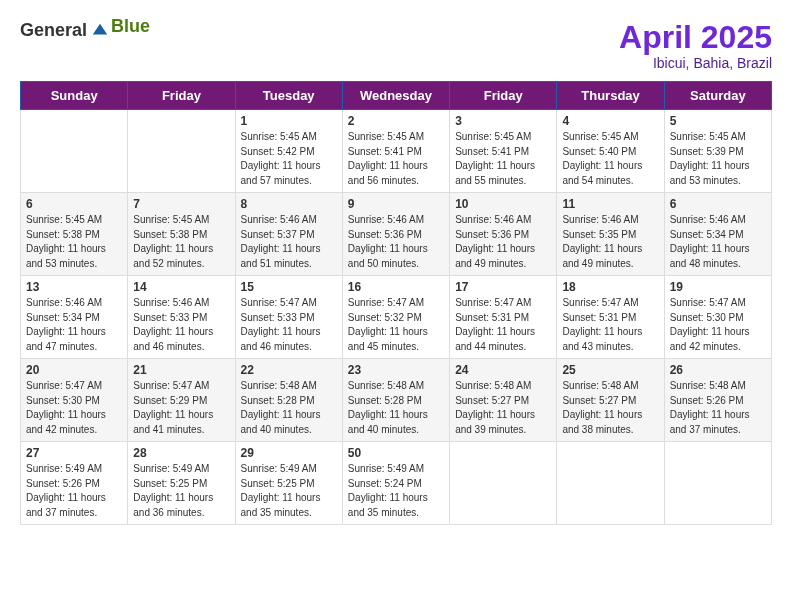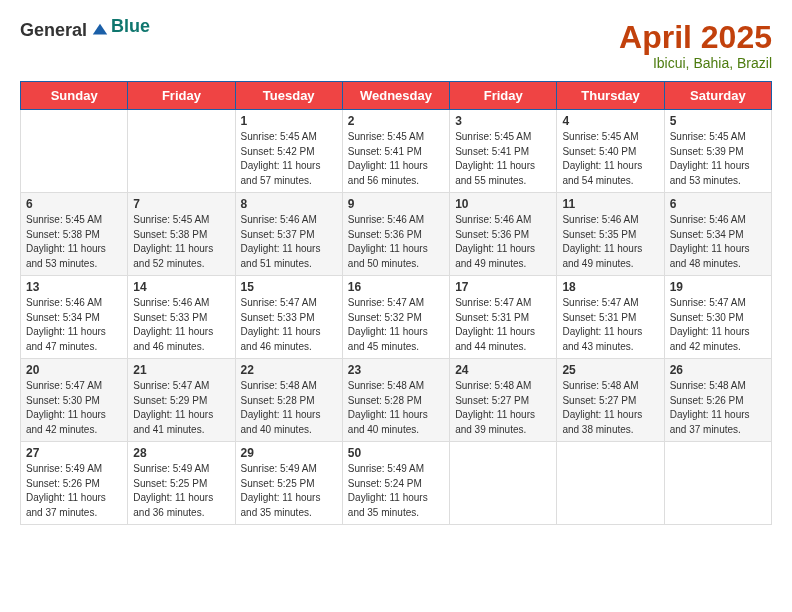--- a/index.html
+++ b/index.html
@@ -27,47 +27,47 @@
       gap: 2px;
     }
     .logo-general {
       font-size: 18px;
       font-weight: bold;
       color: #333;
     }
     .logo-blue {
       font-size: 18px;
       font-weight: bold;
-      color: #0f766e;
+      color: #4d7c0f;
     }
     .logo-icon {
       width: 18px;
       height: 18px;
       margin-left: 2px;
     }
     .title-section {
       text-align: right;
     }
     .month-title {
       font-size: 32px;
       font-weight: bold;
-      color: #c2410c;
+      color: #6d28d9;
       line-height: 1.1;
     }
     .location {
       font-size: 14px;
-      color: #4d7c0f;
+      color: #4c1d95;
     }
     .calendar {
       width: 100%;
       border-collapse: collapse;
       border: 1px solid #ccc;
     }
     .calendar th {
-      background: #ef4444;
+      background: #701a75;
       color: white;
       text-align: center;
       padding: 6px 0;
       font-size: 13px;
       font-weight: bold;
       border: 1px solid #1a5fa8;
     }
     .calendar td {
       vertical-align: top;
       border: 1px solid #ddd;

